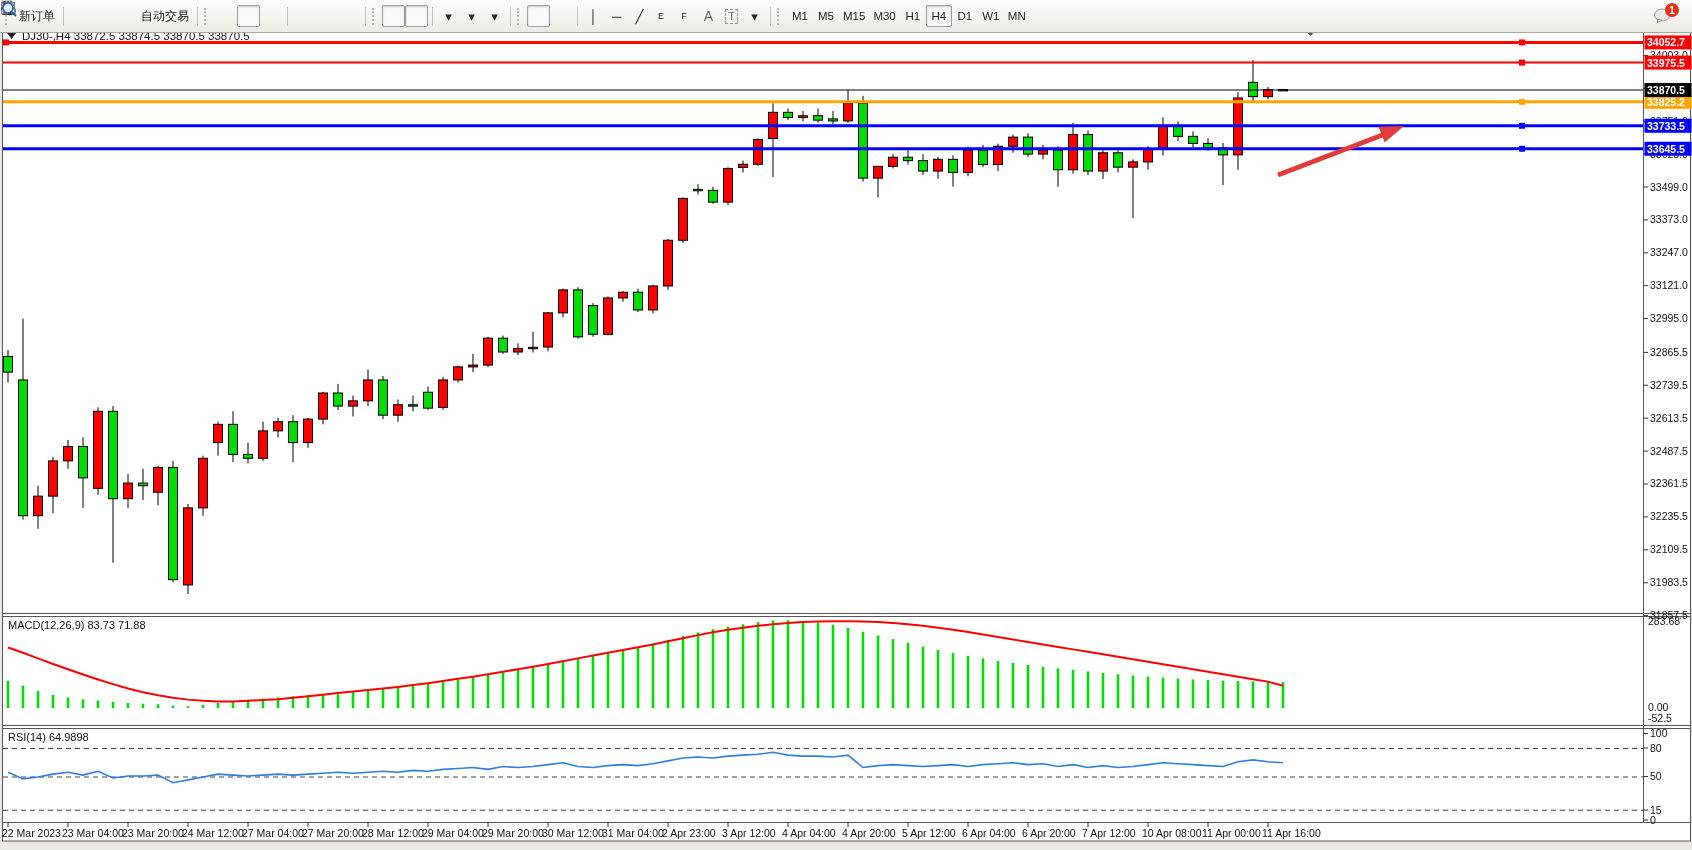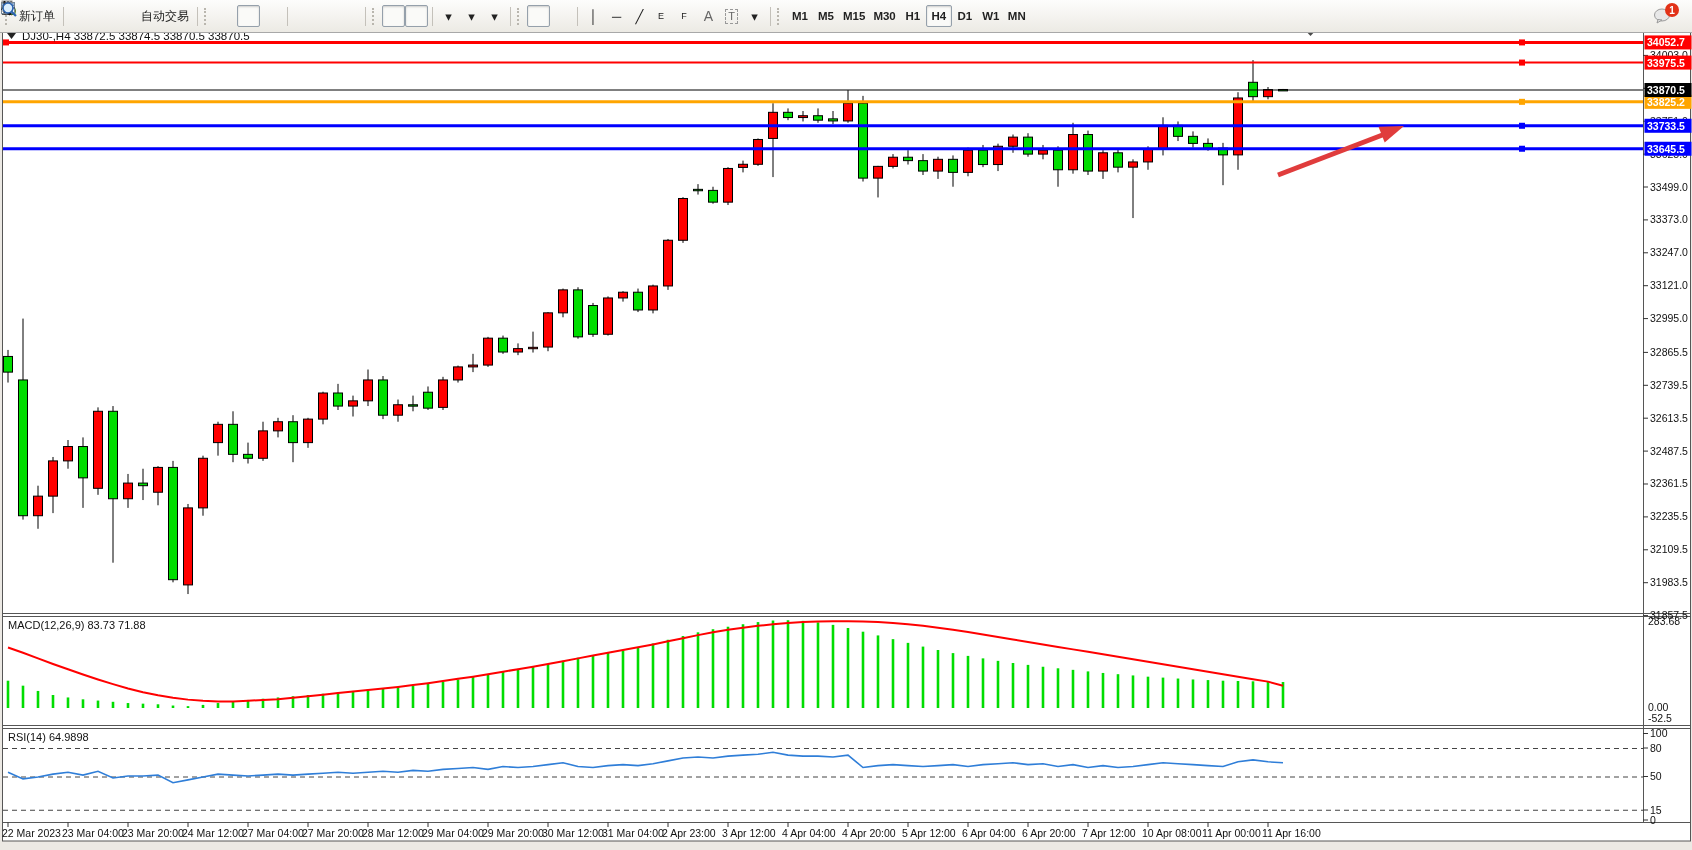--- a/index.html
+++ b/index.html
@@ -7,21 +7,21 @@
   svg{position:absolute;left:0;top:0;font-family:"Liberation Sans",sans-serif;}
   .toolbar{position:absolute;left:0;top:0;width:1692px;height:26px;display:flex;align-items:center;
     background:linear-gradient(#fdfdfc,#eceae4);border-bottom:1px solid #a8a8a8;padding:16px 3px;box-sizing:border-box;z-index:5;}
   .tb-handle{width:4px;height:17px;border-left:2px dotted #b9b6ae;margin:0 4px 0 2px;}
   .tb-sep{width:1px;height:19px;background:#c4c1ba;margin:0 4px;}
   .tb-btn{height:22px;min-width:23px;display:flex;align-items:center;justify-content:center;gap:4px;
     padding:0 3px;border:1px solid transparent;border-radius:2px;background:transparent;font-size:12px;color:#222;
     font-family:"Liberation Sans",sans-serif;cursor:default;}
   .tb-btn.pressed{background:#fafaf8;border-color:#95a0ab;box-shadow:inset 0 1px 2px rgba(0,0,0,.18);}
   .tb-btn .glyph{font-size:13px;line-height:13px;}
-  .tf{font-size:11.5px;min-width:26px;font-weight:bold;}
+  .tf{font-size:11.5px;min-width:26px;}
   .tb-right{margin-left:auto;display:flex;align-items:center;gap:6px;padding-right:10px;}
   .chat-wrap{position:relative;width:22px;height:20px;}
   .badge-n{position:absolute;top:-3px;right:-4px;width:14px;height:14px;border-radius:50%;background:#e23218;
     color:#fff;font-size:10px;font-weight:bold;display:flex;align-items:center;justify-content:center;}
   .ic{display:block;}
 </style>
 </head>
 <body>
 <div class="screen">
 

